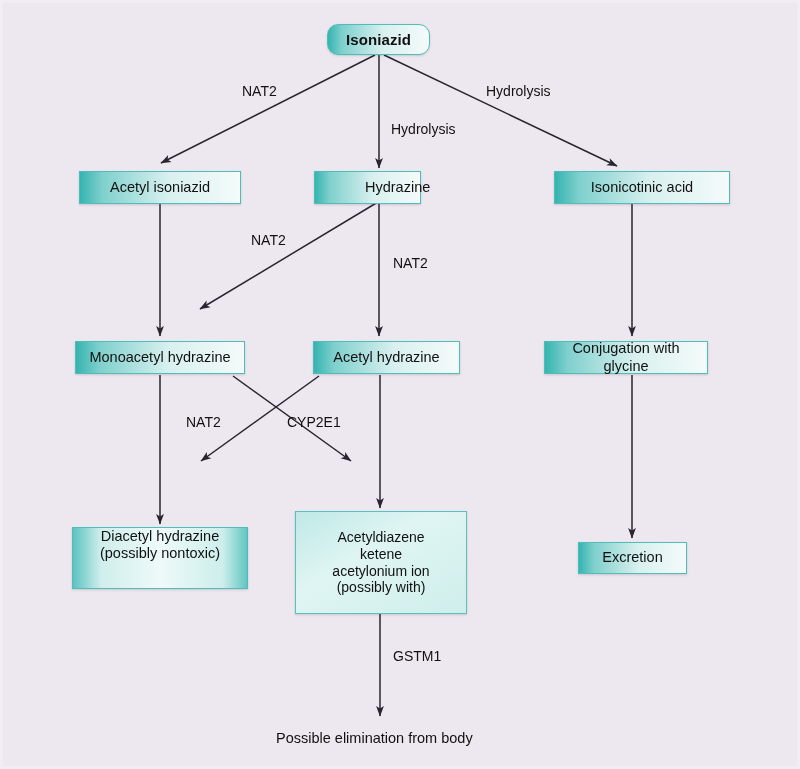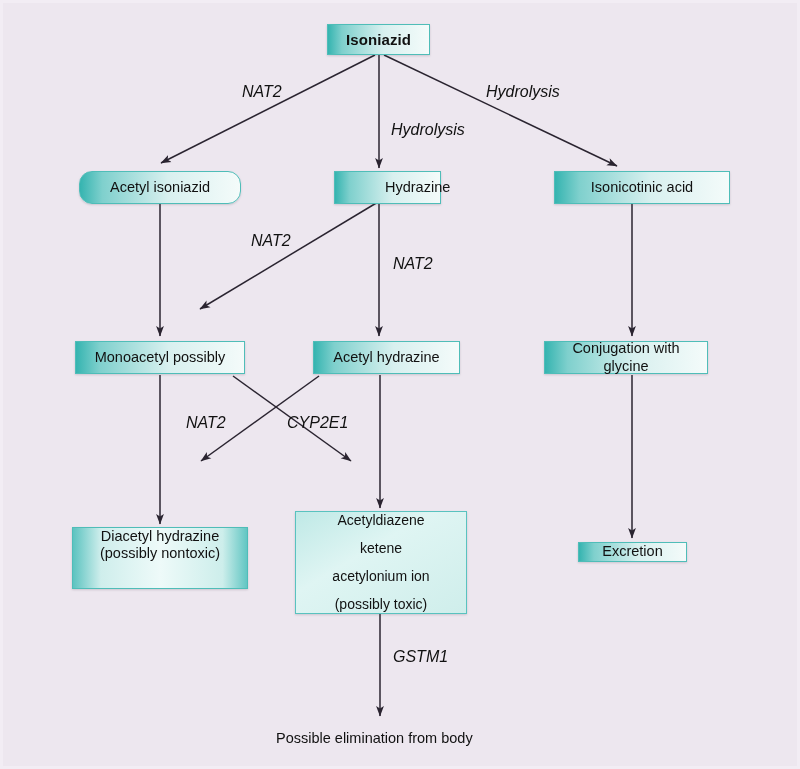--- a/index.html
+++ b/index.html
@@ -49,34 +49,34 @@
   .node .label {
     display: block;
     width: 100%;
     padding: 0 6px;
     box-sizing: border-box;
   }
   .title-node {
     font-weight: bold;
     font-size: 15px;
     letter-spacing: 0.1px;
+    border-radius: 11px;
   }
   .node-text {
     font-size: 14.5px;
   }
   .node-text-sm {
     font-size: 14px;
   }
   .edge-label {
     position: absolute;
-    font-size: 16px;
+    font-size: 14px;
     color: #111111;
     white-space: nowrap;
     z-index: 3;
-    font-style: italic;
   }
   .free-text {
     position: absolute;
     font-size: 14.5px;
     color: #111111;
     white-space: nowrap;
     z-index: 3;
   }
 </style>
 </head>
@@ -117,53 +117,53 @@
       <line x1="629" y1="372" x2="629" y2="535"></line>
 
       <line x1="377" y1="611" x2="377" y2="713"></line>
     </g>
   </svg>
 
   <div class="node title-node" style="left:324px; top:21px; width:103px; height:31px;">
     <span class="label">Isoniazid</span>
   </div>
 
-  <div class="node node-text" style="left:76px; top:168px; width:162px; height:33px;border-radius:13px;">
+  <div class="node node-text" style="left:76px; top:168px; width:162px; height:33px;">
     <span class="label">Acetyl isoniazid</span>
   </div>
-  <div class="node node-text" style="left:331px; top:168px; width:107px; height:33px;padding-left:44px;">
+  <div class="node node-text" style="left:311px; top:168px; width:107px; height:33px;padding-left:44px;">
     <span class="label">Hydrazine</span>
   </div>
   <div class="node node-text" style="left:551px; top:168px; width:176px; height:33px;">
     <span class="label">Isonicotinic acid</span>
   </div>
 
   <div class="node node-text" style="left:72px; top:338px; width:170px; height:33px;">
-    <span class="label">Monoacetyl possibly</span>
+    <span class="label">Monoacetyl hydrazine</span>
   </div>
   <div class="node node-text" style="left:310px; top:338px; width:147px; height:33px;">
     <span class="label">Acetyl hydrazine</span>
   </div>
   <div class="node node-text" style="left:541px; top:338px; width:164px; height:33px;">
     <span class="label">Conjugation with glycine</span>
   </div>
 
   <div class="node pale node-text" style="left:69px; top:524px; width:176px; height:62px; flex-direction:column; justify-content:flex-start;">
     <span class="label">Diacetyl hydrazine</span>
     <span class="label">(possibly nontoxic)</span>
   </div>
 
-  <div class="node soft node-text-sm" style="left:292px; top:508px; width:172px; height:103px; flex-direction:column; justify-content:space-between;">
+  <div class="node soft node-text-sm" style="left:292px; top:508px; width:172px; height:103px; flex-direction:column; justify-content:center;">
     <span class="label">Acetyldiazene</span>
     <span class="label">ketene</span>
     <span class="label">acetylonium ion</span>
-    <span class="label">(possibly toxic)</span>
+    <span class="label">(possibly with)</span>
   </div>
 
-  <div class="node node-text" style="left:575px; top:539px; width:109px; height:20px;">
+  <div class="node node-text" style="left:575px; top:539px; width:109px; height:32px;">
     <span class="label">Excretion</span>
   </div>
 
   <div class="free-text" style="left:273px; top:727px;text-align:center;">
     <span>Possible elimination from body</span>
   </div>
 
   <div class="edge-label" style="left:239px; top:80px;">
     <span>NAT2</span>
   </div>

